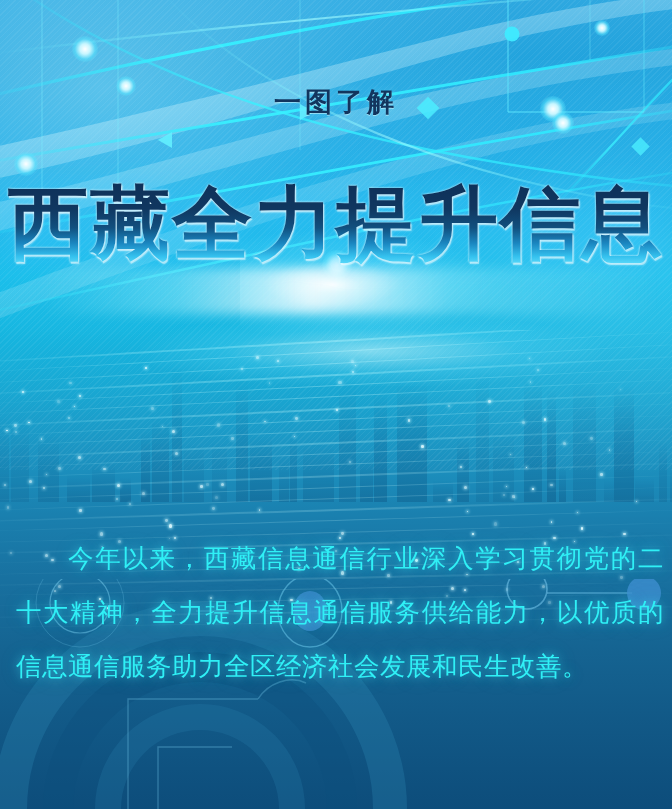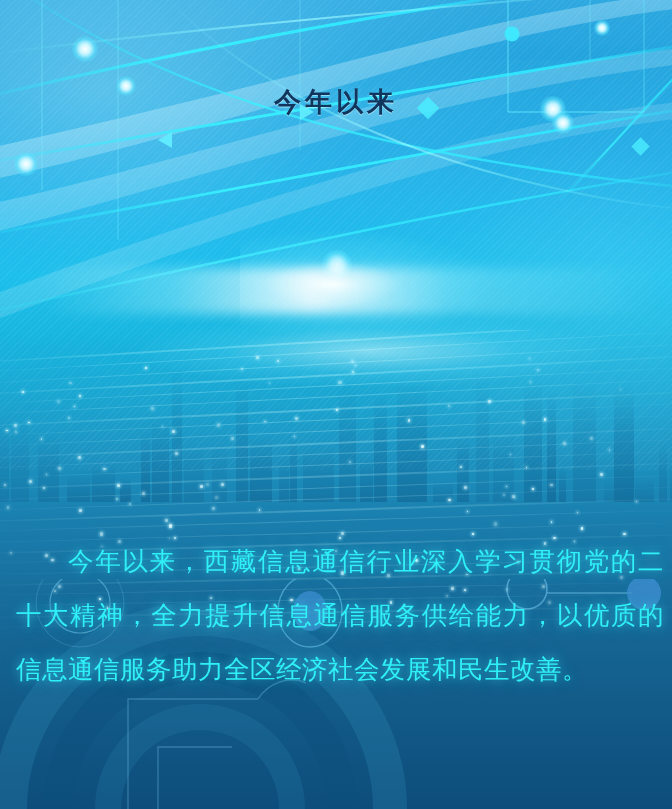--- a/index.html
+++ b/index.html
@@ -155,21 +155,21 @@
     letter-spacing:2px;
   }
 
   .body-copy{
     position:absolute; left:16px; right:8px; top:534px;
     color:#2ff0f6;
     font-size:25.5px;
     line-height:54px;
     letter-spacing:.5px;
     text-indent:52px;
-    font-family:Liberation Sans, sans-serif;
+    font-family:Liberation Mono, monospace;
     text-shadow:0 0 8px rgba(60,240,250,.55), 0 0 18px rgba(40,200,230,.35);
     text-align:justify;
   }
 </style>
 </head>
 <body>
 
 <div class="poster">
 
   <div class="bg-base"></div>
@@ -448,19 +448,23 @@
       <circle cx="527" cy="10" r="20" fill="none" stroke="#79c9ee" stroke-width="1.6" opacity="0.55"></circle>
       <line x1="547" y1="14" x2="632" y2="14" stroke="#79c9ee" stroke-width="1.4" opacity="0.5"></line>
       <circle cx="644" cy="14" r="17" fill="#3f8fd0" opacity="0.8"></circle>
     </g>
   </svg>
 
   <div class="flare"></div>
   <div class="flare-streak"></div>
   <div class="flare-low"></div>
 
-  <div class="kicker">今年以来</div>
-
+  <div class="kicker">一图了解</div>
+
+  <div class="title title-1">
+    <span class="outline">西藏全力提升信息</span>
+    <span class="tx">西藏全力提升信息</span>
+  </div>
 
 
   <div class="body-copy">今年以来，西藏信息通信行业深入学习贯彻党的二十大精神，全力提升信息通信服务供给能力，以优质的信息通信服务助力全区经济社会发展和民生改善。</div>
 
 </div>
 
 </body></html>

